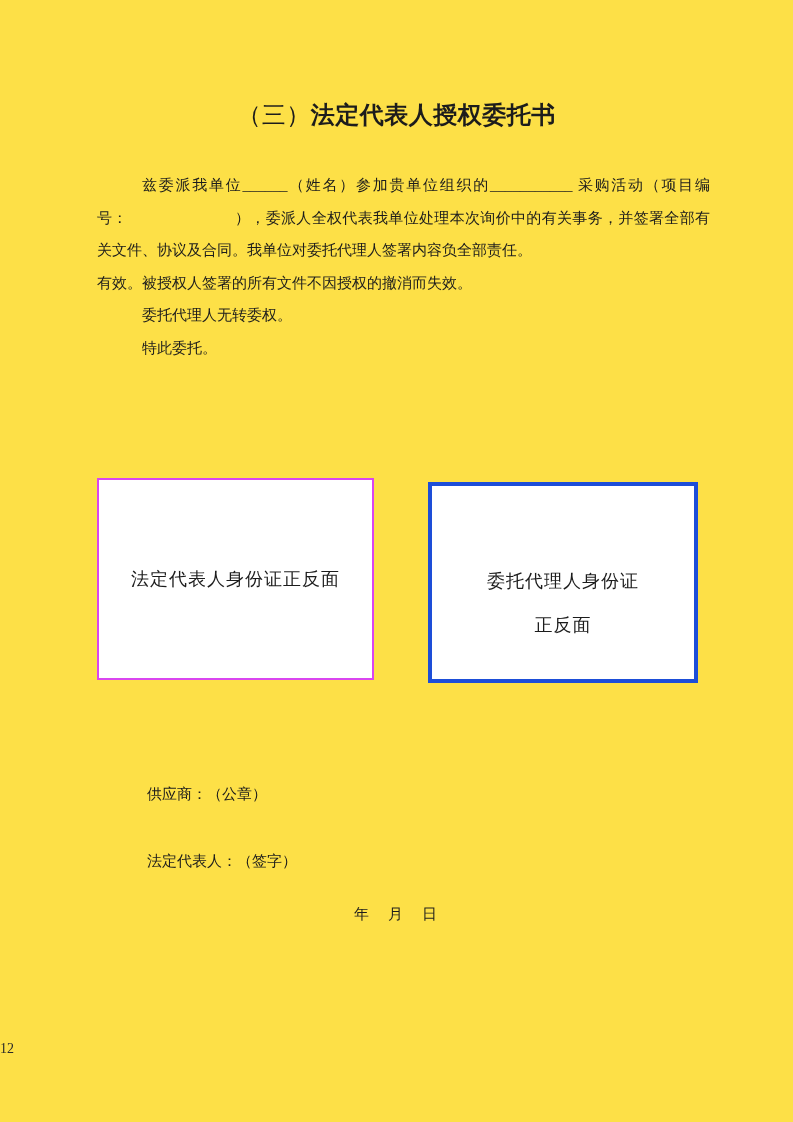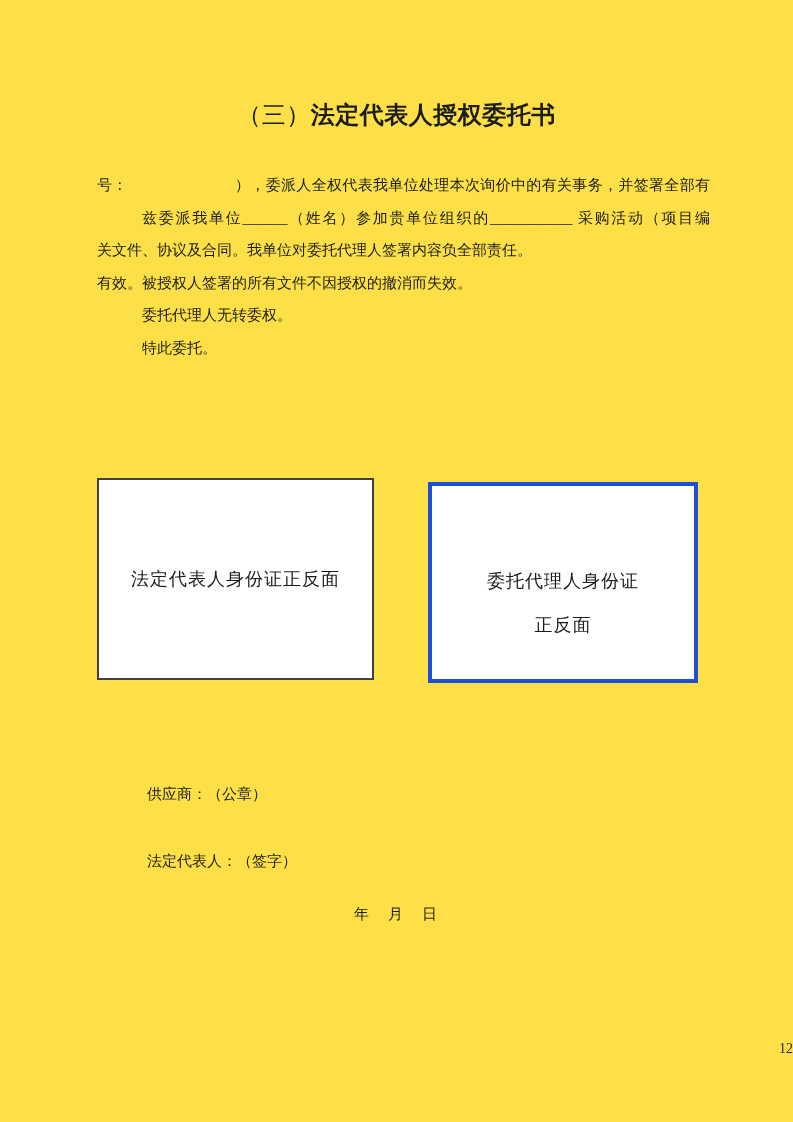--- a/index.html
+++ b/index.html
@@ -59,21 +59,21 @@
     background: #ffffff;
     font-size: 18px;
     letter-spacing: 1px;
     color: #1c1c1c;
   }
   .id-box-left {
     left: 97px;
     top: 478px;
     width: 277px;
     height: 202px;
-    border: 2px solid #404040;
+    border: 2px solid #d946ef;
     display: flex;
     align-items: center;
     justify-content: center;
   }
   .id-box-right {
     left: 428px;
     top: 482px;
     width: 270px;
     height: 201px;
     border: 4px solid #1d4ed8;
@@ -102,36 +102,36 @@
     font-size: 15px;
     line-height: 20px;
     letter-spacing: 2px;
     white-space: nowrap;
   }
   .page-number {
     position: absolute;
     top: 1040px;
     left: 0;
     width: 793px;
-    text-align: right;
+    text-align: left;
     font-size: 14px;
     line-height: 18px;
     color: #2a2a2a;
   }
 </style>
 </head>
 <body>
 
 <div class="page">
 
   <h1 class="title"><span class="title-prefix">（三）</span><span class="title-main">法定代表人授权委托书</span></h1>
 
   <div class="body-text">
+    <div class="body-line indent full">兹委派我单位______（姓名）参加贵单位组织的___________ 采购活动（项目编</div>
     <div class="body-line full">号：　　　　　　　），委派人全权代表我单位处理本次询价中的有关事务，并签署全部有</div>
-    <div class="body-line indent full">兹委派我单位______（姓名）参加贵单位组织的___________ 采购活动（项目编</div>
     <div class="body-line">关文件、协议及合同。我单位对委托代理人签署内容负全部责任。</div>
     <div class="body-line">有效。被授权人签署的所有文件不因授权的撤消而失效。</div>
     <div class="body-line indent">委托代理人无转委权。</div>
     <div class="body-line indent">特此委托。</div>
   </div>
 
   <div class="id-box id-box-left">
     <span>法定代表人身份证正反面</span>
   </div>
 

